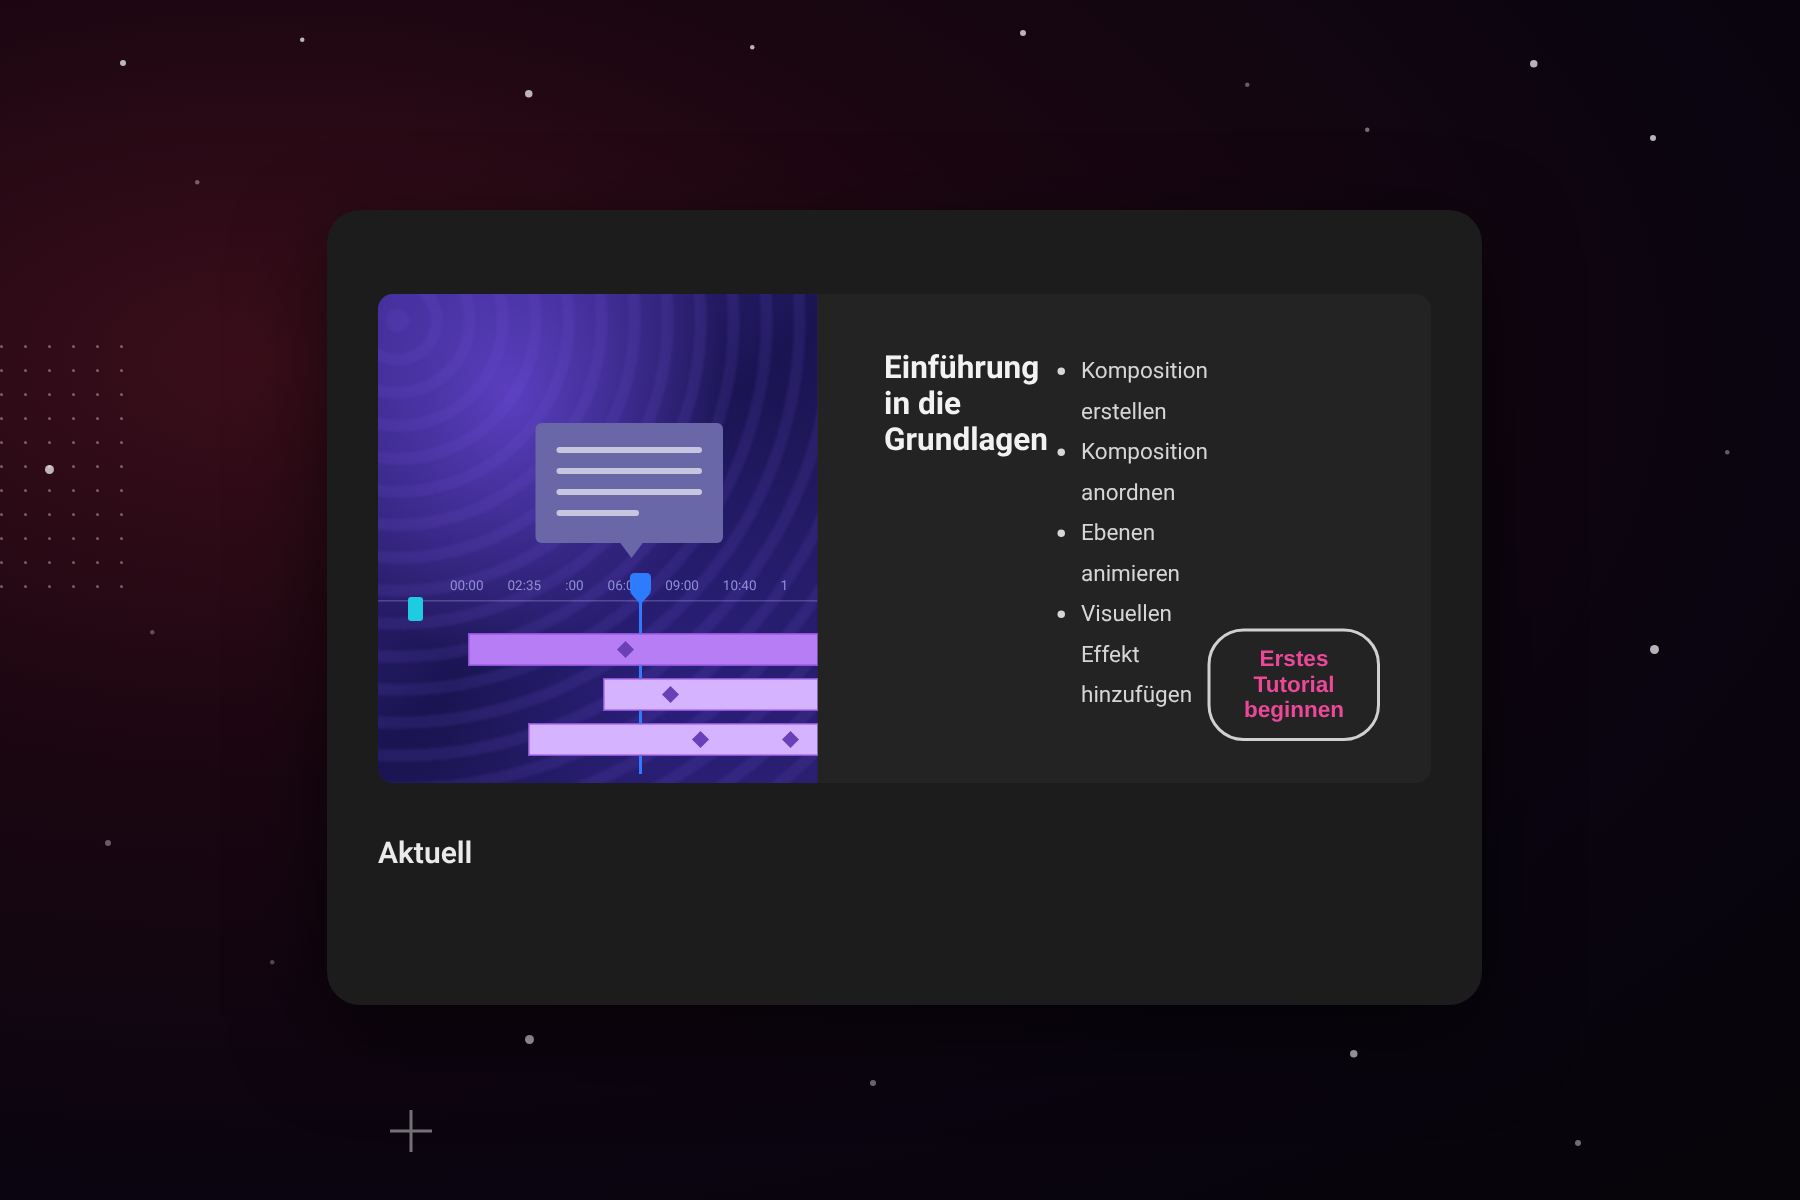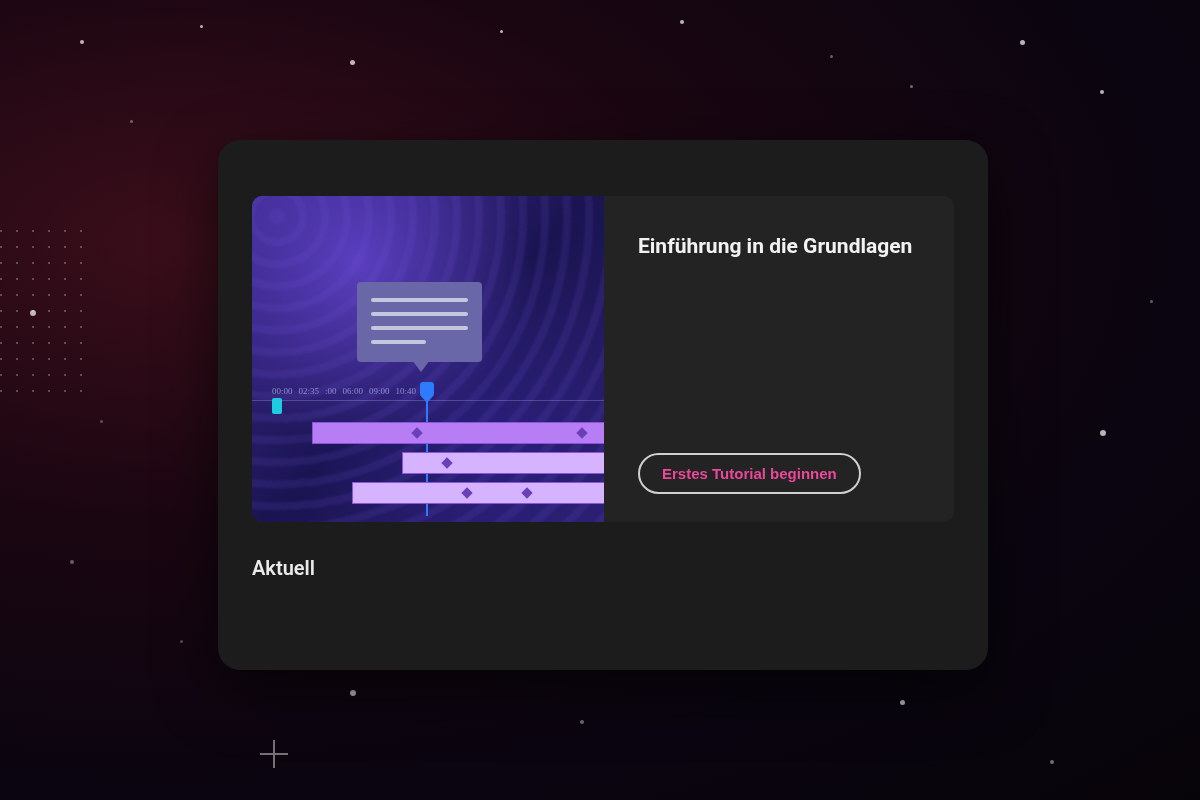--- a/index.html
+++ b/index.html
@@ -105,21 +105,21 @@
   .tooltip-box .l3{top:44px; width:97px}
   .tooltip-box .l4{top:58px; width:55px}
   .tooltip-tail {
     position:absolute; left:160px; top:164px; width:0; height:0;
     border-left:9px solid transparent; border-right:9px solid transparent;
     border-top:12px solid #6a67a8;
   }
   .timeline {
     position:absolute; left:0; right:0; top:190px;
   }
-  .ticks { display:flex; gap:6px; padding:0 20px; font-size:9px; color:#8f8fd4; justify-content:flex-start;font-family:Liberation Serif, serif;}
+  .ticks { display:flex; gap:16px; padding:0 20px; font-size:9px; color:#8f8fd4; justify-content:flex-end;}
   .ruler-line { height:1px; background:rgba(200,200,255,.25); margin:4px 0 0 0;}
   .playhead {
     position:absolute; left:168px; top:-4px;
   }
   .playhead .head {
     width:14px; height:14px; background:#2d7bff; border-radius:3px;
   }
   .playhead .tri {
     width:0;height:0;border-left:7px solid transparent;border-right:7px solid transparent;
     border-top:8px solid #2d7bff; margin-top:-1px;
@@ -135,21 +135,21 @@
   }
   .track.light { background:#d6b3ff; }
   .track .kf {
     position:absolute; top:6px; width:8px; height:8px; background:#6b3fb8; transform:rotate(45deg);
   }
   .t1{left:60px; top:36px; width:300px}
   .t2{left:150px; top:66px; width:210px}
   .t3{left:100px; top:96px; width:260px}
 
   .tutorial-text {
-    flex:1; padding: 38px 34px 28px 34px; display:flex; flex-direction:column;
+    flex:1; padding: 38px 34px 28px 44px; display:flex; flex-direction:row;
   }
   .tutorial-title {
     font-size: 21px; font-weight: 700; color:#f2f2f2; margin-bottom: 18px;
   }
   .tutorial-text ul { list-style: disc; padding-left: 22px; }
   .tutorial-text li {
     font-size: 15px; color:#d6d6d6; line-height: 1.8;
   }
   .cta-btn {
     margin-top: auto;
@@ -303,20 +303,26 @@
         </div>
         <div class="track light t3">
           <div class="kf" style="left:110px"></div>
             <div class="kf" style="left:170px"></div>
         </div>
       </div>
     </div>
 
     <div class="tutorial-text">
       <div class="tutorial-title">Einführung in die Grundlagen</div>
+      <ul>
+        <li>Komposition erstellen</li>
+        <li>Komposition anordnen</li>
+        <li>Ebenen animieren</li>
+        <li>Visuellen Effekt hinzufügen</li>
+      </ul>
       <button class="cta-btn">Erstes Tutorial beginnen</button>
     </div>
 
   </div>
 
   <div class="section-label">Aktuell</div>
 
 </div>
 
 </body></html>

